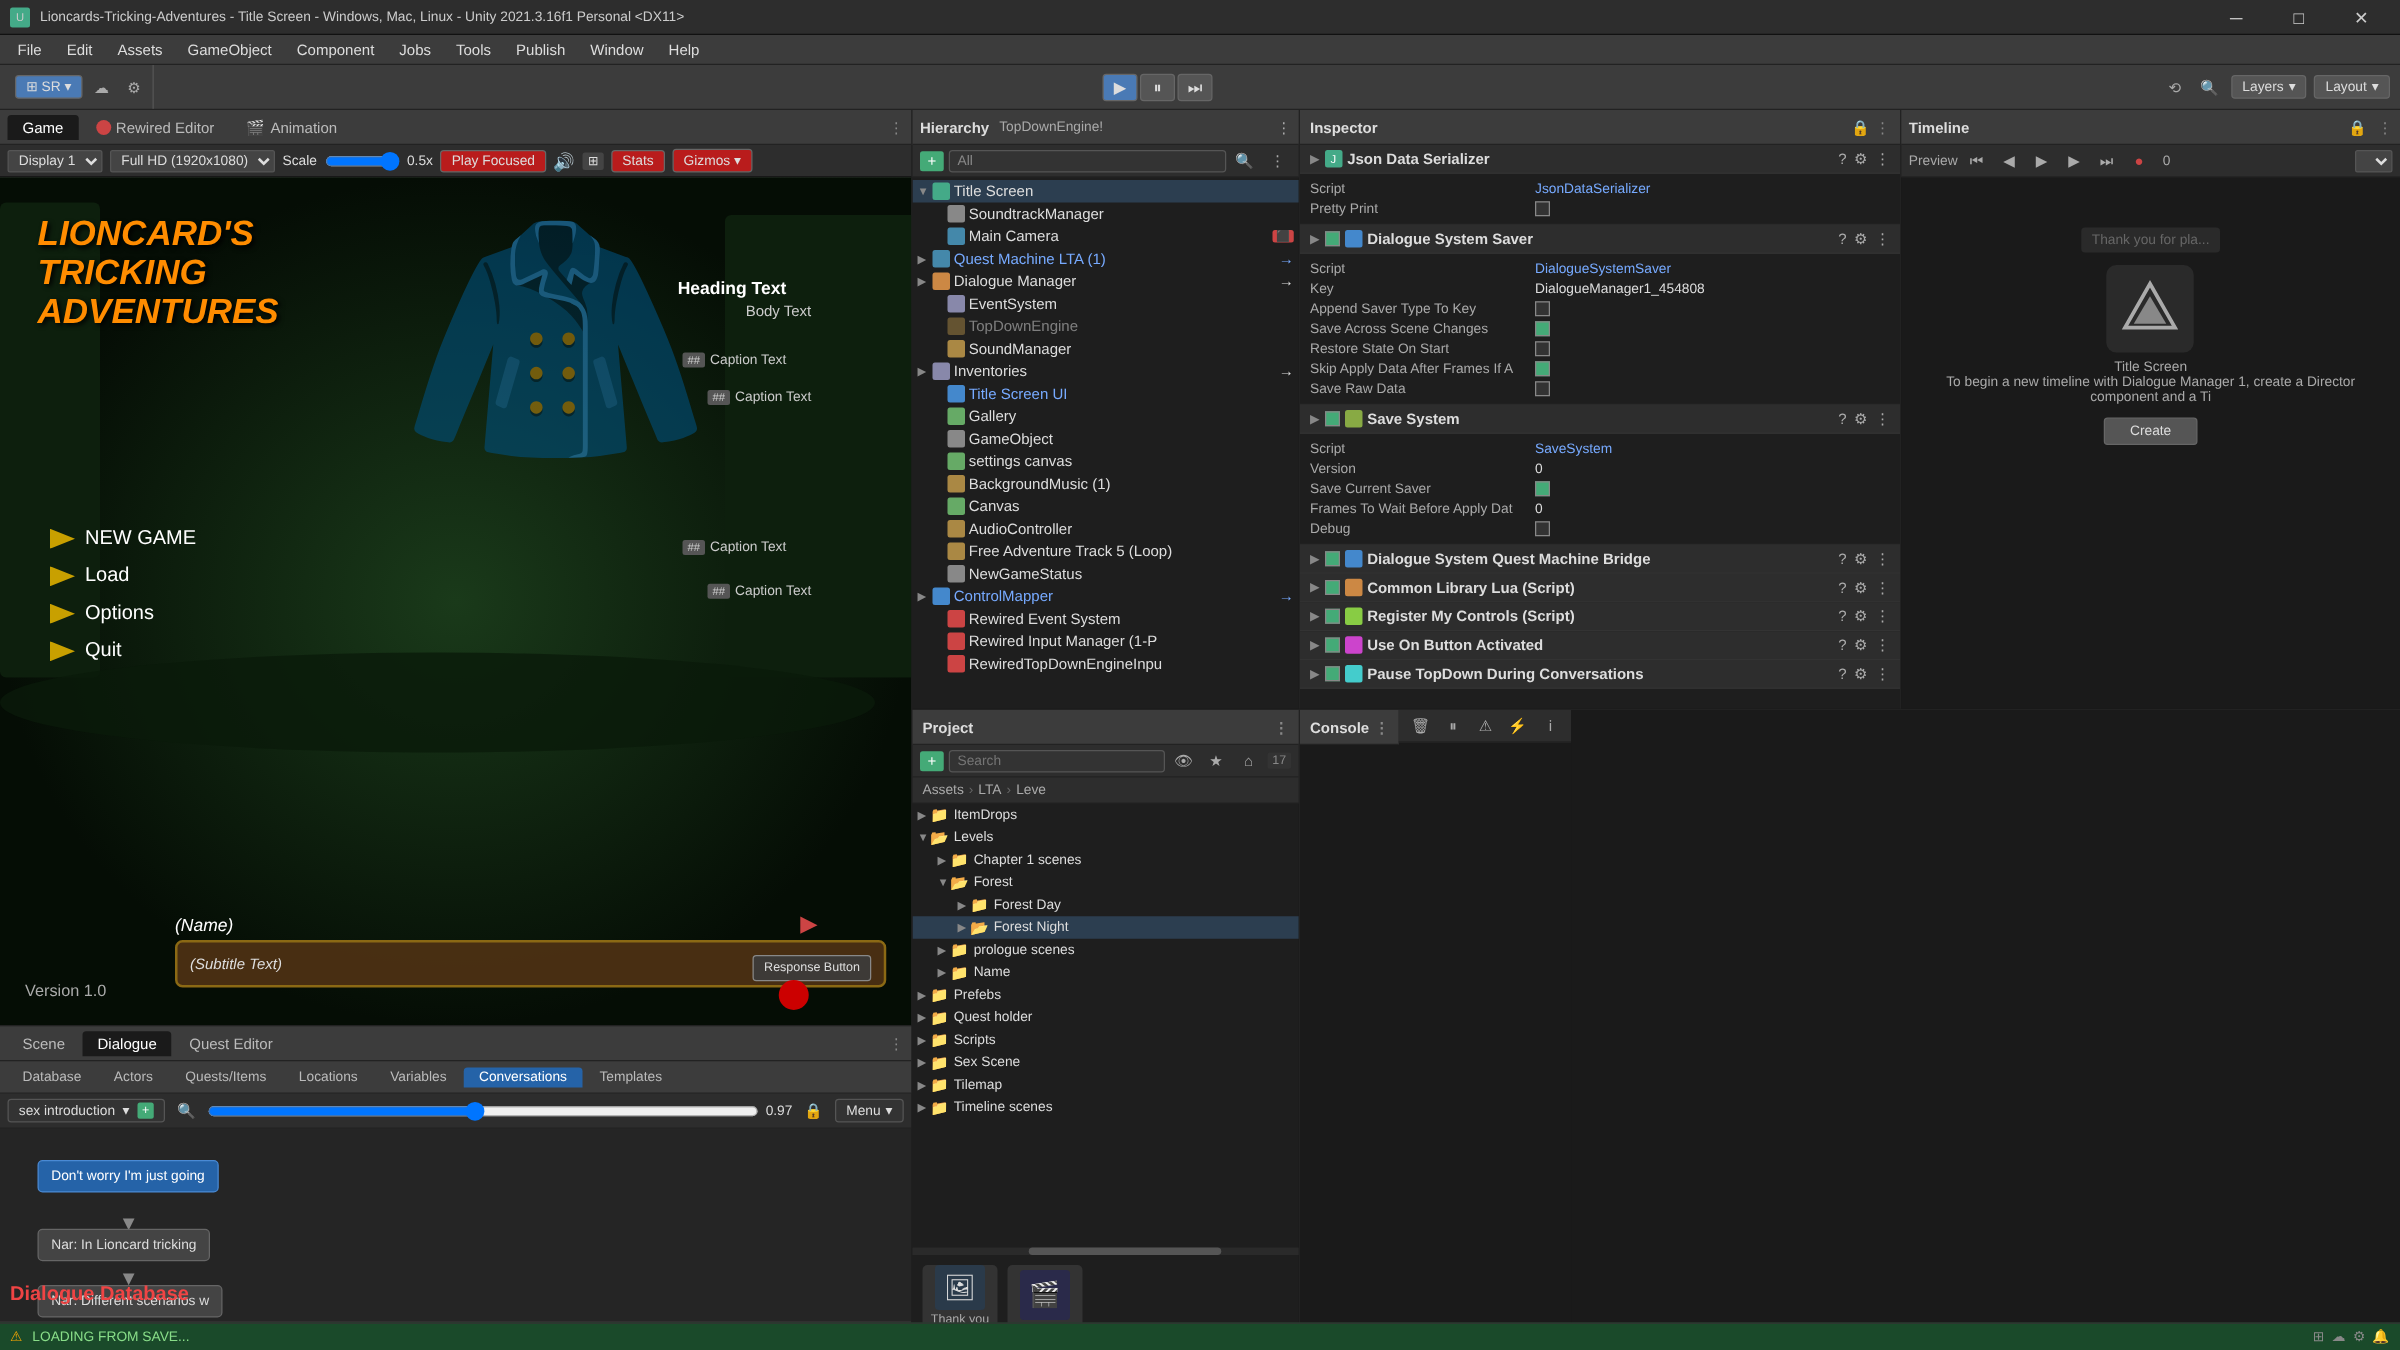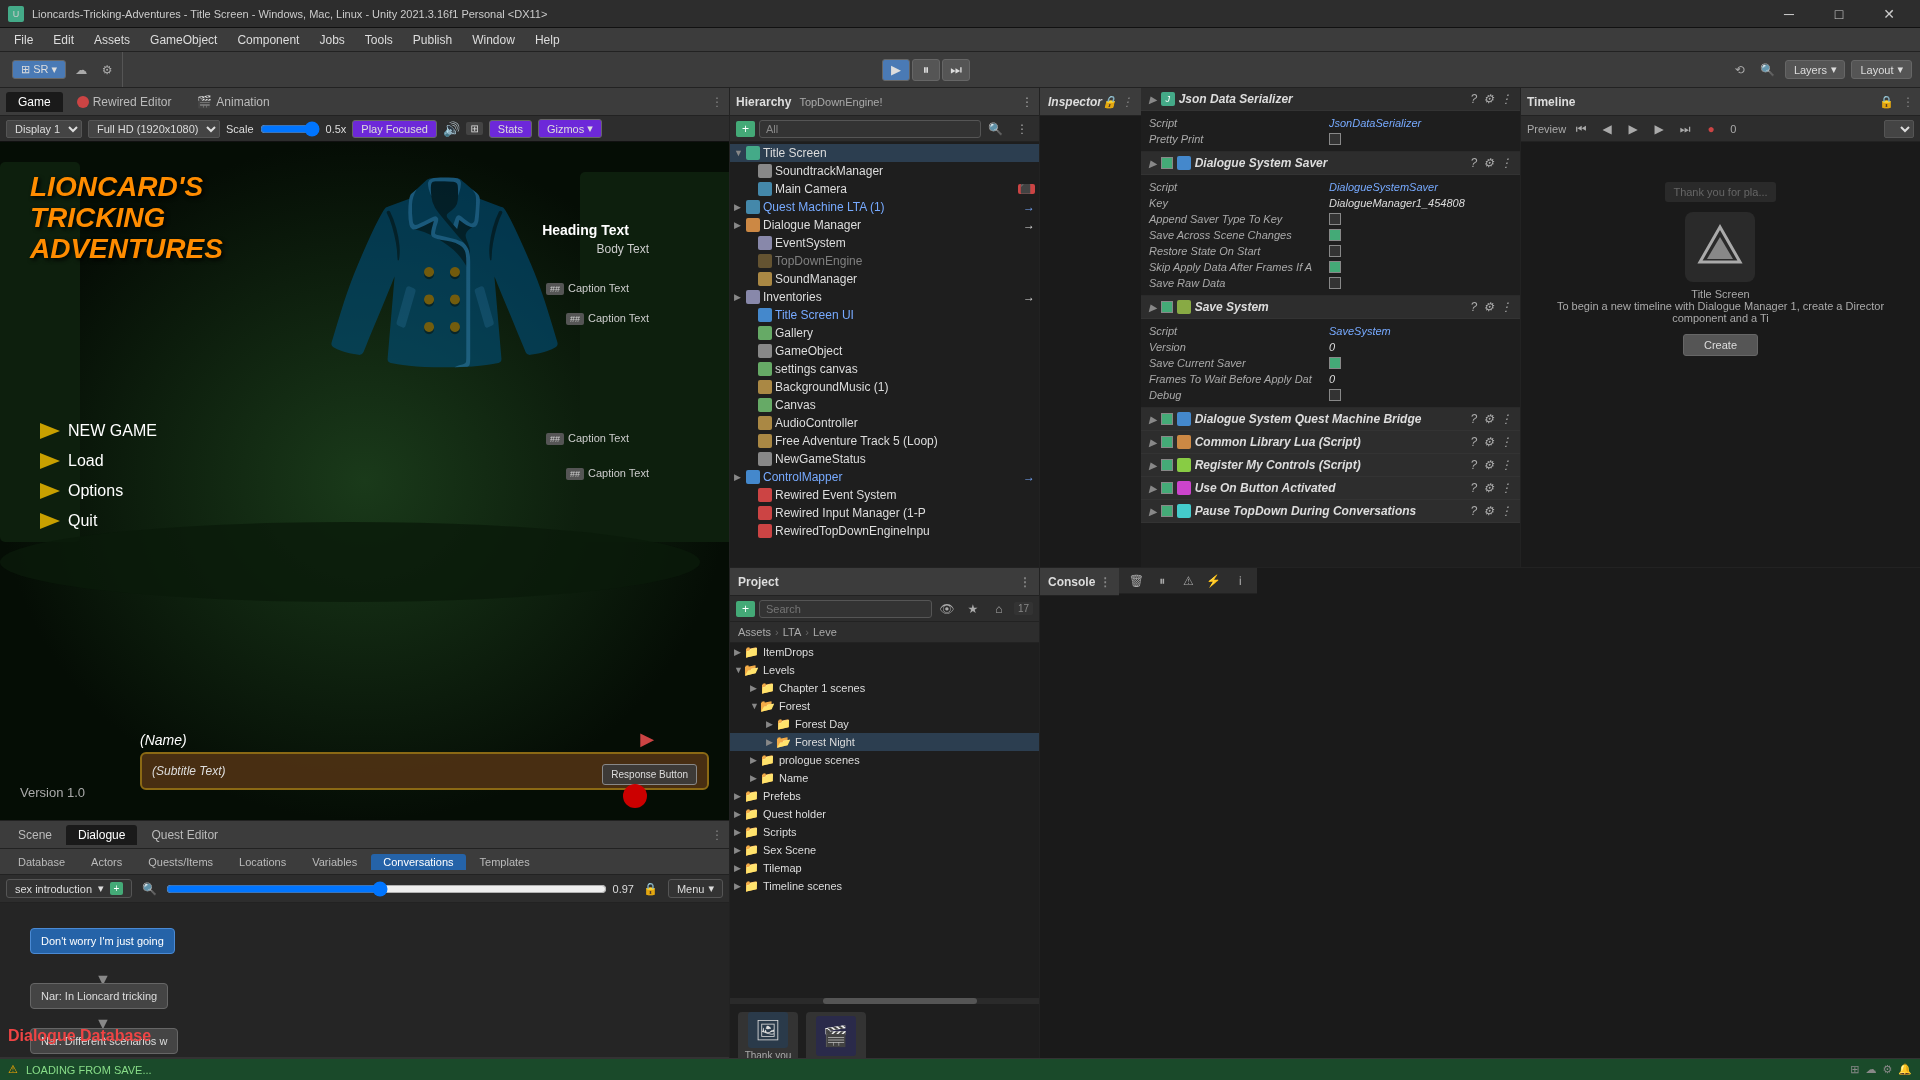--- a/index.html
+++ b/index.html
@@ -12,21 +12,21 @@
     #titlebar-controls { display: flex; gap: 4px; }
     .titlebar-btn { width: 46px; height: 28px; background: transparent; border: none; color: #ccc; cursor: pointer; font-size: 14px; display: flex; align-items: center; justify-content: center; }
 
     
     #menubar { height: 24px; background: #3c3c3c; display: flex; align-items: center; padding: 0 4px; border-bottom: 1px solid #222; }
     .menu-item { padding: 2px 10px; font-size: 12px; color: #ddd; cursor: pointer; border-radius: 2px; }
 
     
     #toolbar { height: 36px; background: #3c3c3c; display: flex; align-items: center; padding: 0 8px; gap: 6px; border-bottom: 1px solid #222; }
     .toolbar-group { display: flex; align-items: center; gap: 4px; padding: 0 4px; border-right: 1px solid #555; height: 100%; }
-    .toolbar-btn { padding: 2px 8px; background: #6d28d9; border: 1px solid #666; color: #ddd; font-size: 11px; cursor: pointer; border-radius: 3px; display: flex; align-items: center; gap: 3px; }
+    .toolbar-btn { padding: 2px 8px; background: #b91c1c; border: 1px solid #666; color: #ddd; font-size: 11px; cursor: pointer; border-radius: 3px; display: flex; align-items: center; gap: 3px; }
     .toolbar-btn.active { background: #4a7ab5; }
     .play-btn { width: 28px; height: 22px; background: #555; border: 1px solid #666; color: #ddd; font-size: 13px; cursor: pointer; border-radius: 3px; display: flex; align-items: center; justify-content: center; }
     .play-btn.active { background: #4a7ab5; }
     #toolbar-center { flex: 1; display: flex; justify-content: center; gap: 2px; }
     #toolbar-right { margin-left: auto; display: flex; align-items: center; gap: 6px; }
     .layers-dropdown { display: flex; align-items: center; gap: 4px; padding: 2px 8px; background: #555; border: 1px solid #666; color: #ddd; font-size: 11px; cursor: pointer; border-radius: 3px; }
 
     
     #main { display: flex; height: calc(1080px - 28px - 24px - 36px); }
 
@@ -79,21 +79,21 @@
     #hierarchy { width: 310px; border-right: 1px solid #222; display: flex; flex-direction: column; }
     .hierarchy-toolbar { height: 28px; background: #3c3c3c; display: flex; align-items: center; padding: 0 6px; gap: 4px; border-bottom: 1px solid #222; }
     .hierarchy-body { flex: 1; background: #1e1e1e; overflow-y: auto; padding: 2px 0; }
     .tree-item { display: flex; align-items: center; padding: 2px 4px; cursor: pointer; font-size: 12px; }
     .tree-arrow { width: 12px; display: inline-block; font-size: 9px; color: #888; cursor: pointer; }
     .tree-icon { width: 14px; height: 14px; margin-right: 3px; display: inline-block; border-radius: 2px; flex-shrink: 0; }
     .icon-scene { background: #4a8; }
     .icon-camera { background: #48a; }
 
     
-    #inspector { flex: 1; display: flex; flex-direction: row; font-style: italic; }
+    #inspector { flex: 1; display: flex; flex-direction: column; }
     .inspector-toolbar { height: 28px; background: #3c3c3c; display: flex; align-items: center; padding: 0 8px; border-bottom: 1px solid #222; }
     .inspector-body { flex: 1; background: #1e1e1e; overflow-y: auto; }
     .component-header { display: flex; align-items: center; padding: 4px 8px; background: #2d2d2d; border-bottom: 1px solid #333; cursor: pointer; }
     .component-title { font-size: 12px; font-weight: bold; color: #ddd; margin-left: 4px; }
     .component-body { padding: 4px 8px; border-bottom: 1px solid #2a2a2a; }
     .prop-row { display: flex; align-items: center; padding: 2px 0; font-size: 11px; }
     .prop-label { width: 180px; color: #aaa; flex-shrink: 0; }
     .prop-value { color: #ddd; flex: 1; }
     .prop-value.blue { color: #7af; cursor: pointer; }
     .checkbox { width: 12px; height: 12px; border: 1px solid #888; background: #333; display: inline-block; }

